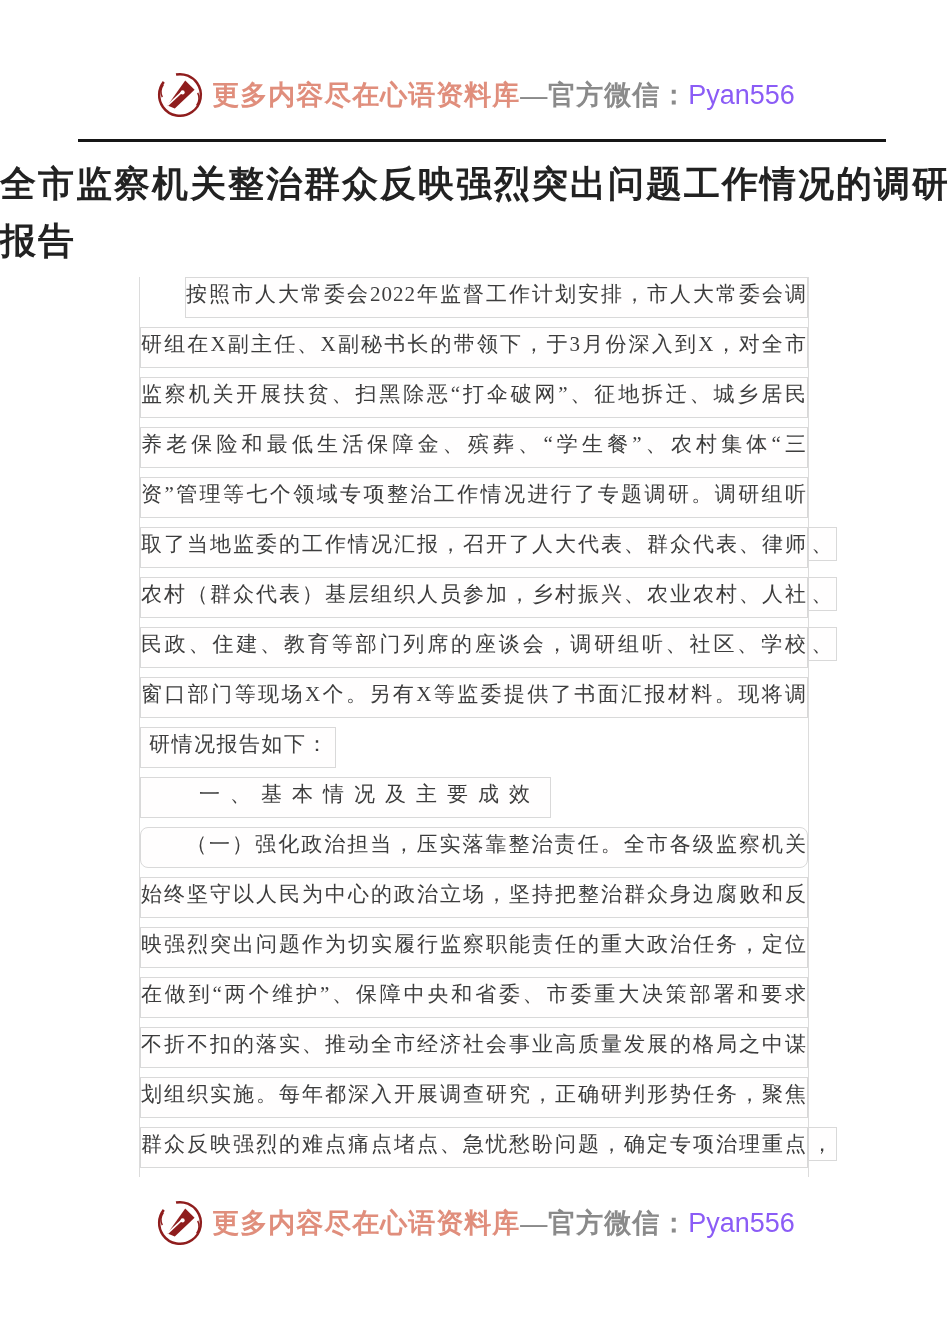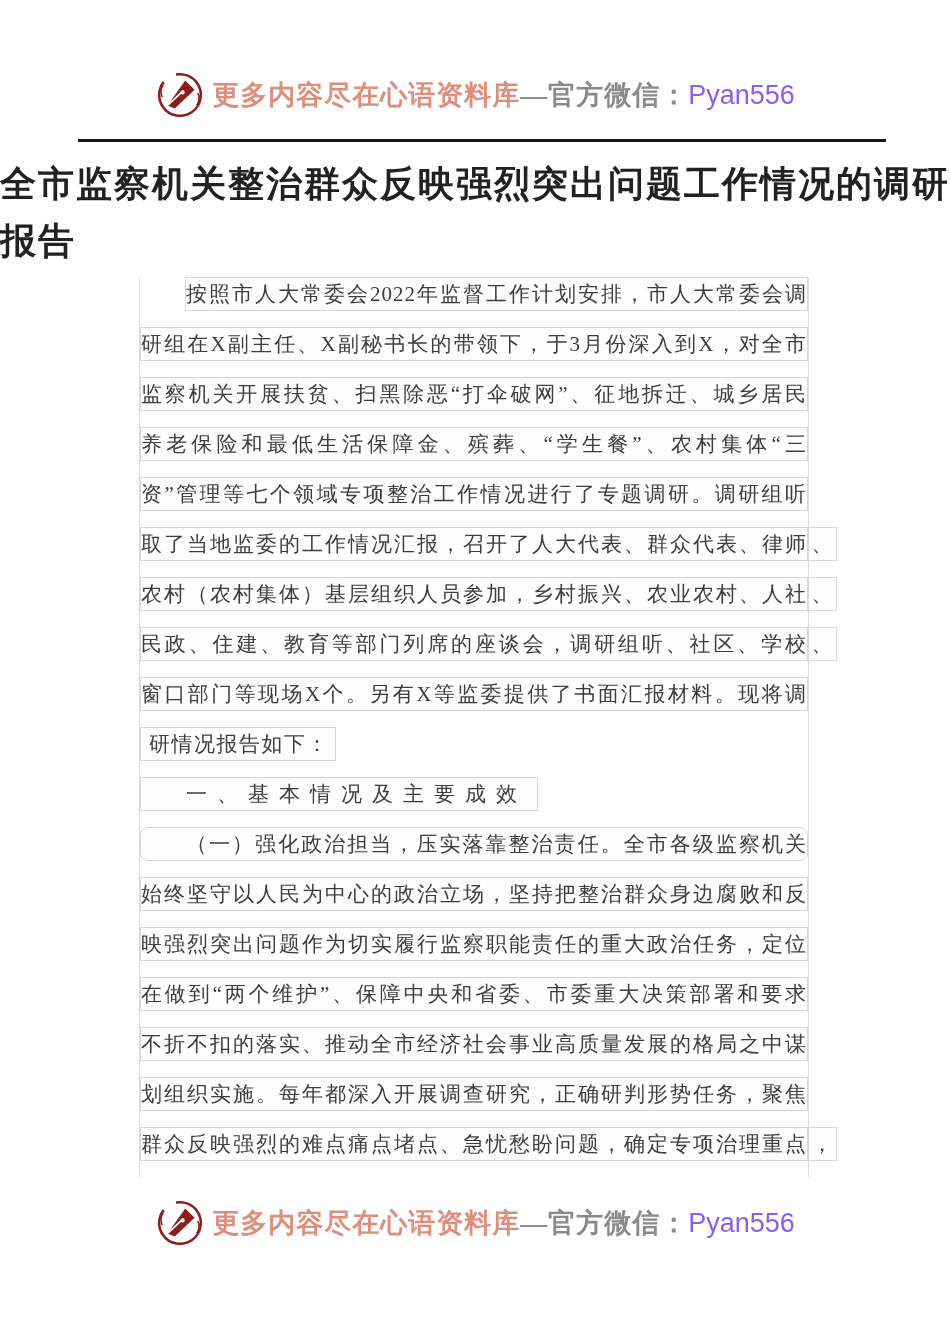--- a/index.html
+++ b/index.html
@@ -22,28 +22,28 @@
 
   
   .title{position:absolute;top:156px;left:0;right:0;text-align:left;
          font-size:36px;font-weight:700;color:#222;line-height:57px;letter-spacing:2px;}
 
   
   .docbody{position:absolute;top:277px;left:139px;width:670px;box-sizing:border-box;
            border-left:1px solid #dcdcdc;border-right:1px solid #dcdcdc;}
   .line{position:relative;height:34px;margin-bottom:16px;font-size:21px;color:#3d3d3d;
         letter-spacing:1px;}
-  .box{box-sizing:border-box;height:34px;line-height:32px;border:1px solid #d9d9d9;
+  .box{box-sizing:border-box;height:41px;line-height:32px;border:1px solid #d9d9d9;
        background:#fffefe;white-space:nowrap;overflow:visible;}
   .v-full .box{width:100%;text-align:justify;text-align-last:justify;}
   .v-indent-margin .box{margin-left:45px;width:calc(100% - 45px);
        text-align:justify;text-align-last:justify;}
   .v-full-indent .box{width:100%;padding-left:45px;text-align:justify;text-align-last:justify;border-radius:8px;}
   .v-fit .box{display:inline-block;width:auto;padding:0 6px 0 8px;letter-spacing:1.5px;}
-  .v-fit-indent .box{display:inline-block;width:auto;padding:0 10px 0 45px;letter-spacing:10px;}
+  .v-fit-indent .box{display:inline-block;width:auto;padding:0 10px 0 58px;letter-spacing:10px;}
   .hang{position:absolute;left:100%;top:0;width:29px;height:34px;box-sizing:border-box;
         border:1px solid #d9d9d9;line-height:32px;text-align:center;background:#fffefe;}
 </style>
 </head>
 <body>
 
 <div class="page">
 
   <div class="brandbar hdr">
     <svg class="logo" viewBox="0 0 48 48">
@@ -80,21 +80,21 @@
         <div class="box">养老保险和最低生活保障金、殡葬、“学生餐”、农村集体“三</div>
       </div>
       <div class="line v-full">
         <div class="box">资”管理等七个领域专项整治工作情况进行了专题调研。调研组听</div>
       </div>
       <div class="line v-full">
         <div class="box">取了当地监委的工作情况汇报，召开了人大代表、群众代表、律师</div>
         <span class="hang">、</span>
       </div>
       <div class="line v-full">
-        <div class="box">农村（农村集体）基层组织人员参加，乡村振兴、农业农村、人社</div>
+        <div class="box">农村（群众代表）基层组织人员参加，乡村振兴、农业农村、人社</div>
         <span class="hang">、</span>
       </div>
       <div class="line v-full">
         <div class="box">民政、住建、教育等部门列席的座谈会，调研组听、社区、学校</div>
         <span class="hang">、</span>
       </div>
       <div class="line v-full">
         <div class="box">窗口部门等现场X个。另有X等监委提供了书面汇报材料。现将调</div>
       </div>
       <div class="line v-fit"><div class="box">研情况报告如下：</div></div>

